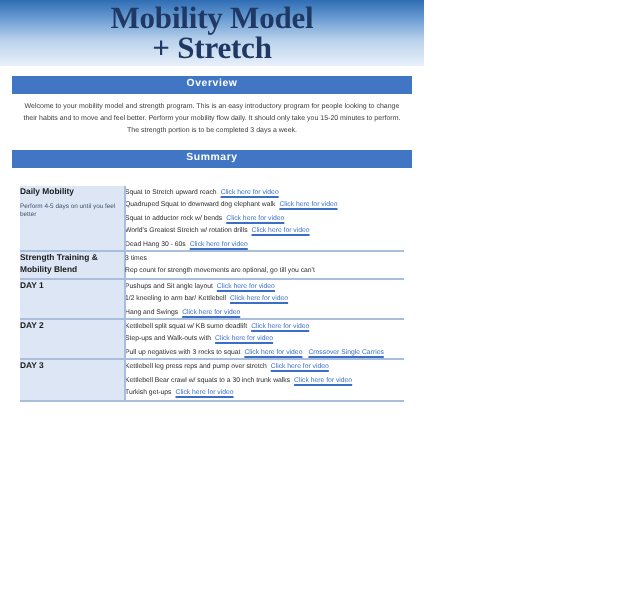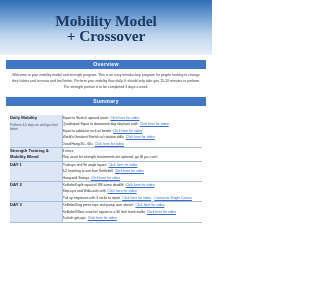--- a/index.html
+++ b/index.html
@@ -6,21 +6,21 @@
   html, body {
     width: 212px; height: 300px;
     background: #ffffff;
     font-family: "Liberation Serif", serif;
     overflow: hidden;
   }
   .page { position: relative; width: 212px; height: 300px; background:#fff; }
 
   
   .title-banner {
-    height: 55px;
+    height: 33px;
     background: linear-gradient(to bottom, #2E6DB4 0%, #6E9FD4 30%, #BBD3EC 62%, #E8F0FA 100%);
     display: flex; flex-direction: column;
     align-items: center; justify-content: center;
     padding-top: 1px;
   }
   .title-line {
     font-family: "Liberation Serif", serif;
     font-weight: 700;
     color: #1F3864;
     font-size: 15.5px;
@@ -114,21 +114,21 @@
     color: #2B2B2B;
   }
 </style>
 </head>
 <body>
 
 <div class="page">
 
   <div class="title-banner">
     <div class="title-line">Mobility Model</div>
-    <div class="title-line l2">+ Crossover</div>
+    <div class="title-line l2">+ Stretch</div>
   </div>
 
   <div class="section-bar bar-overview">Overview</div>
 
   <div class="overview-text">Welcome to your mobility model and strength program.  This is an easy introductory program for people looking to change their habits and to move and feel better.  Perform your mobility flow daily.  It should only take you 15-20 minutes to perform.  The strength portion is to be completed 3 days a week.</div>
 
   <div class="section-bar bar-summary">Summary</div>
 
   <table class="tbl">
     <tbody>

